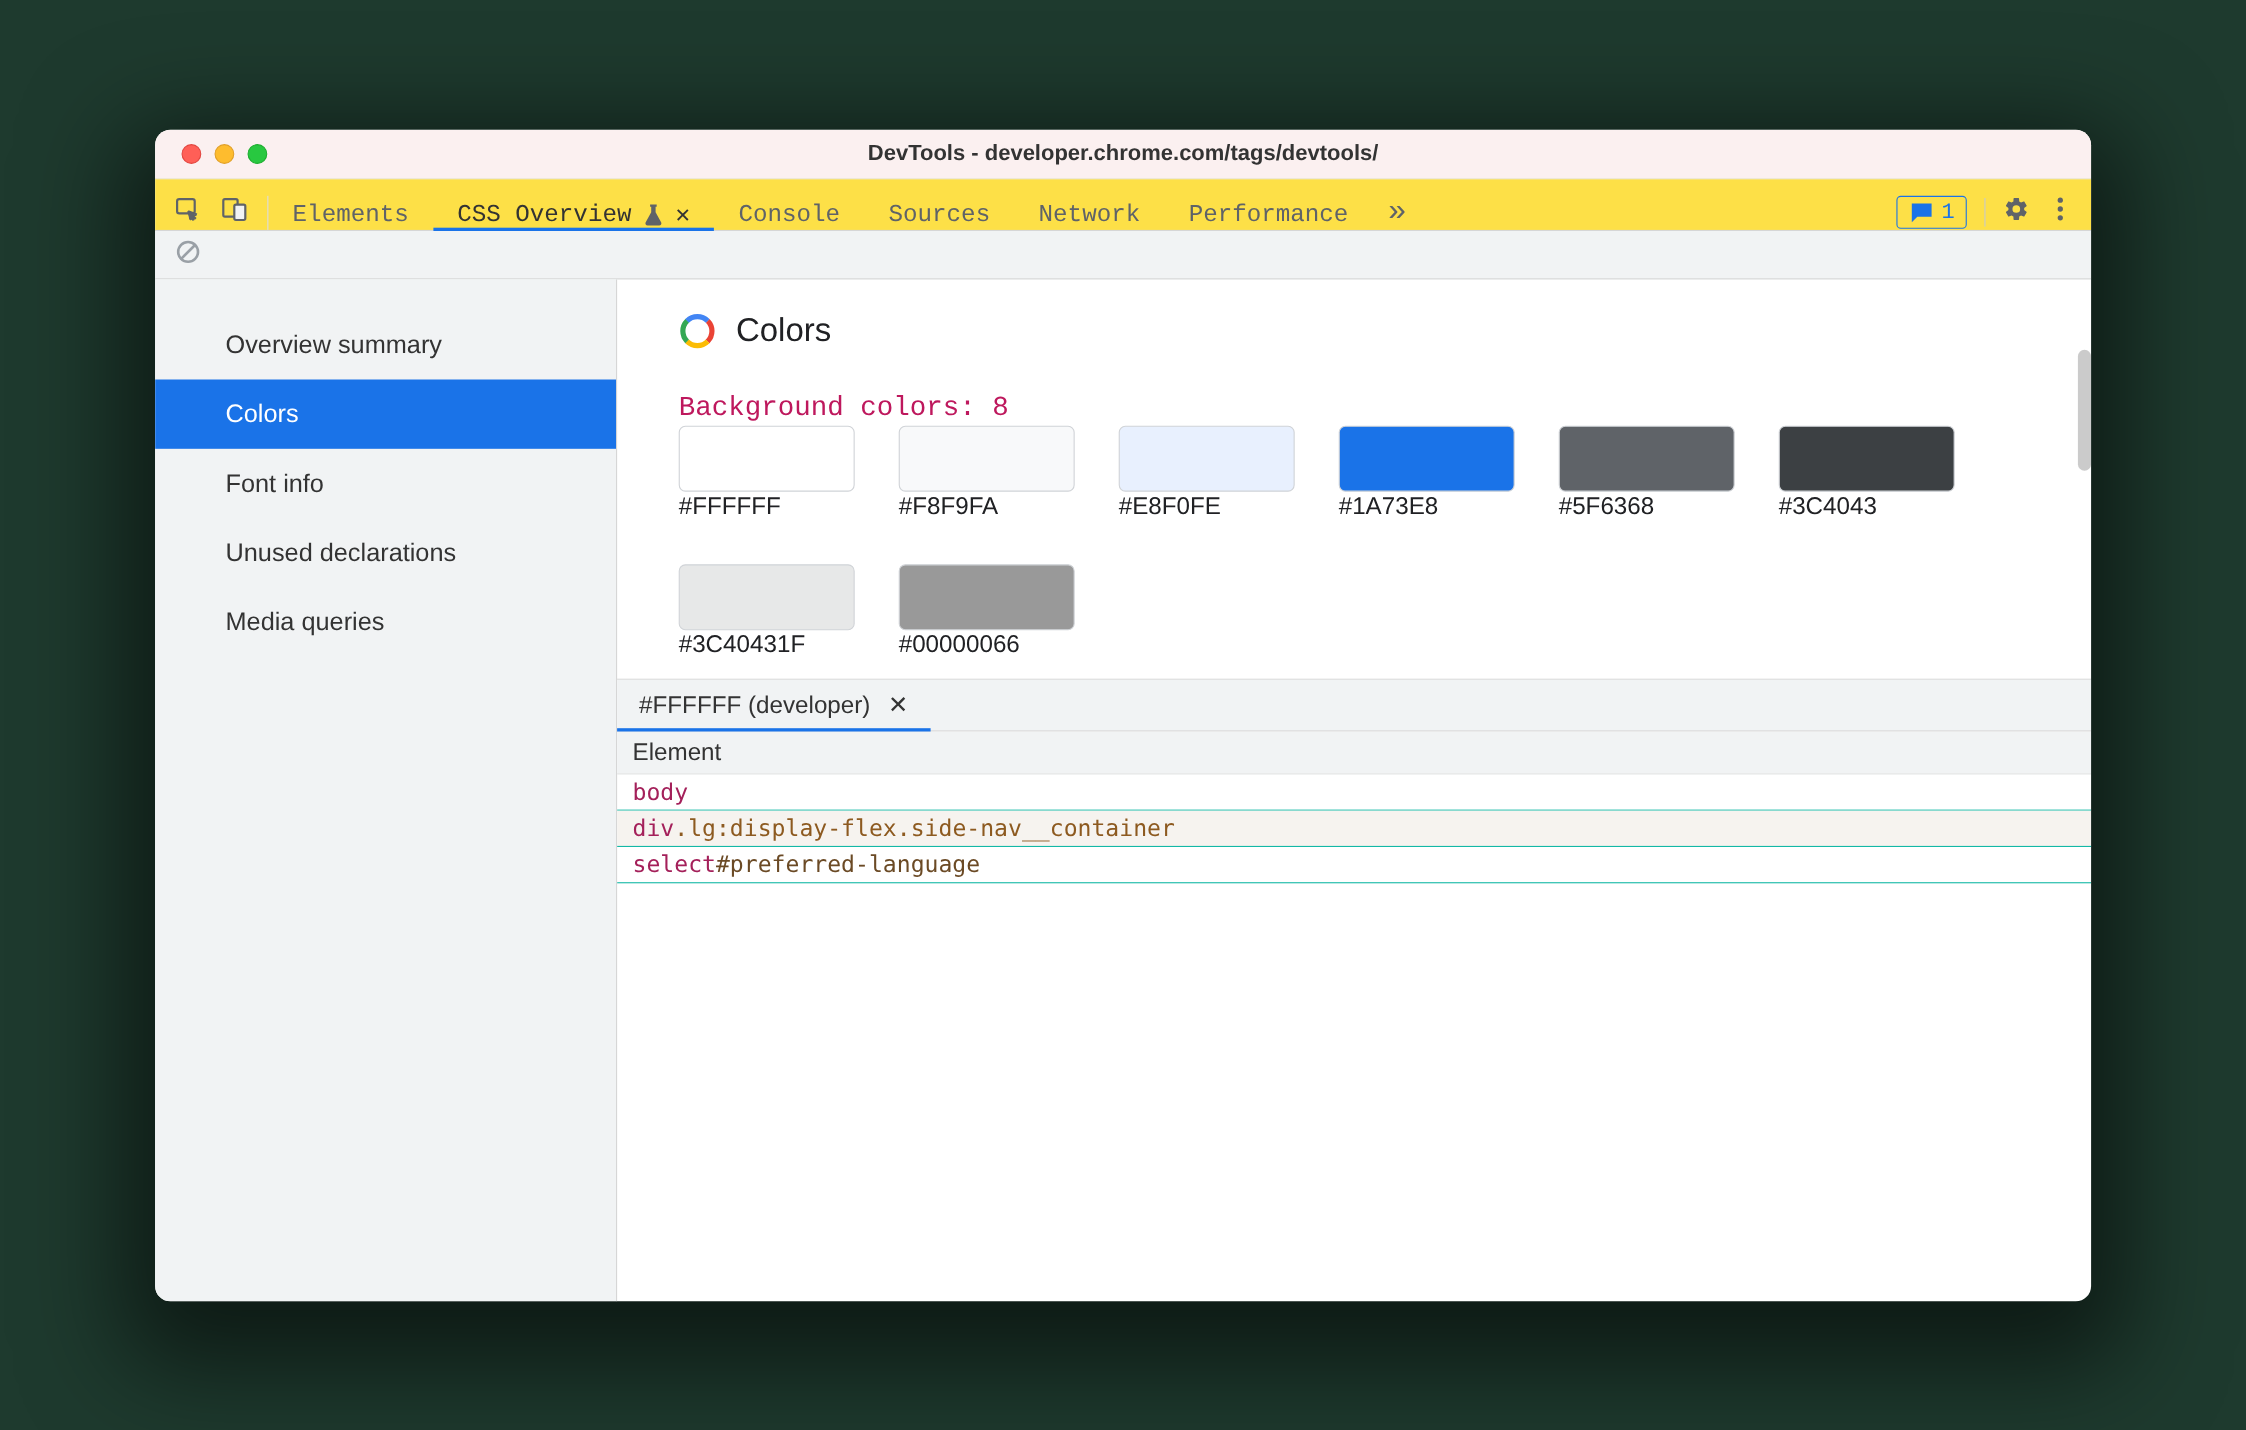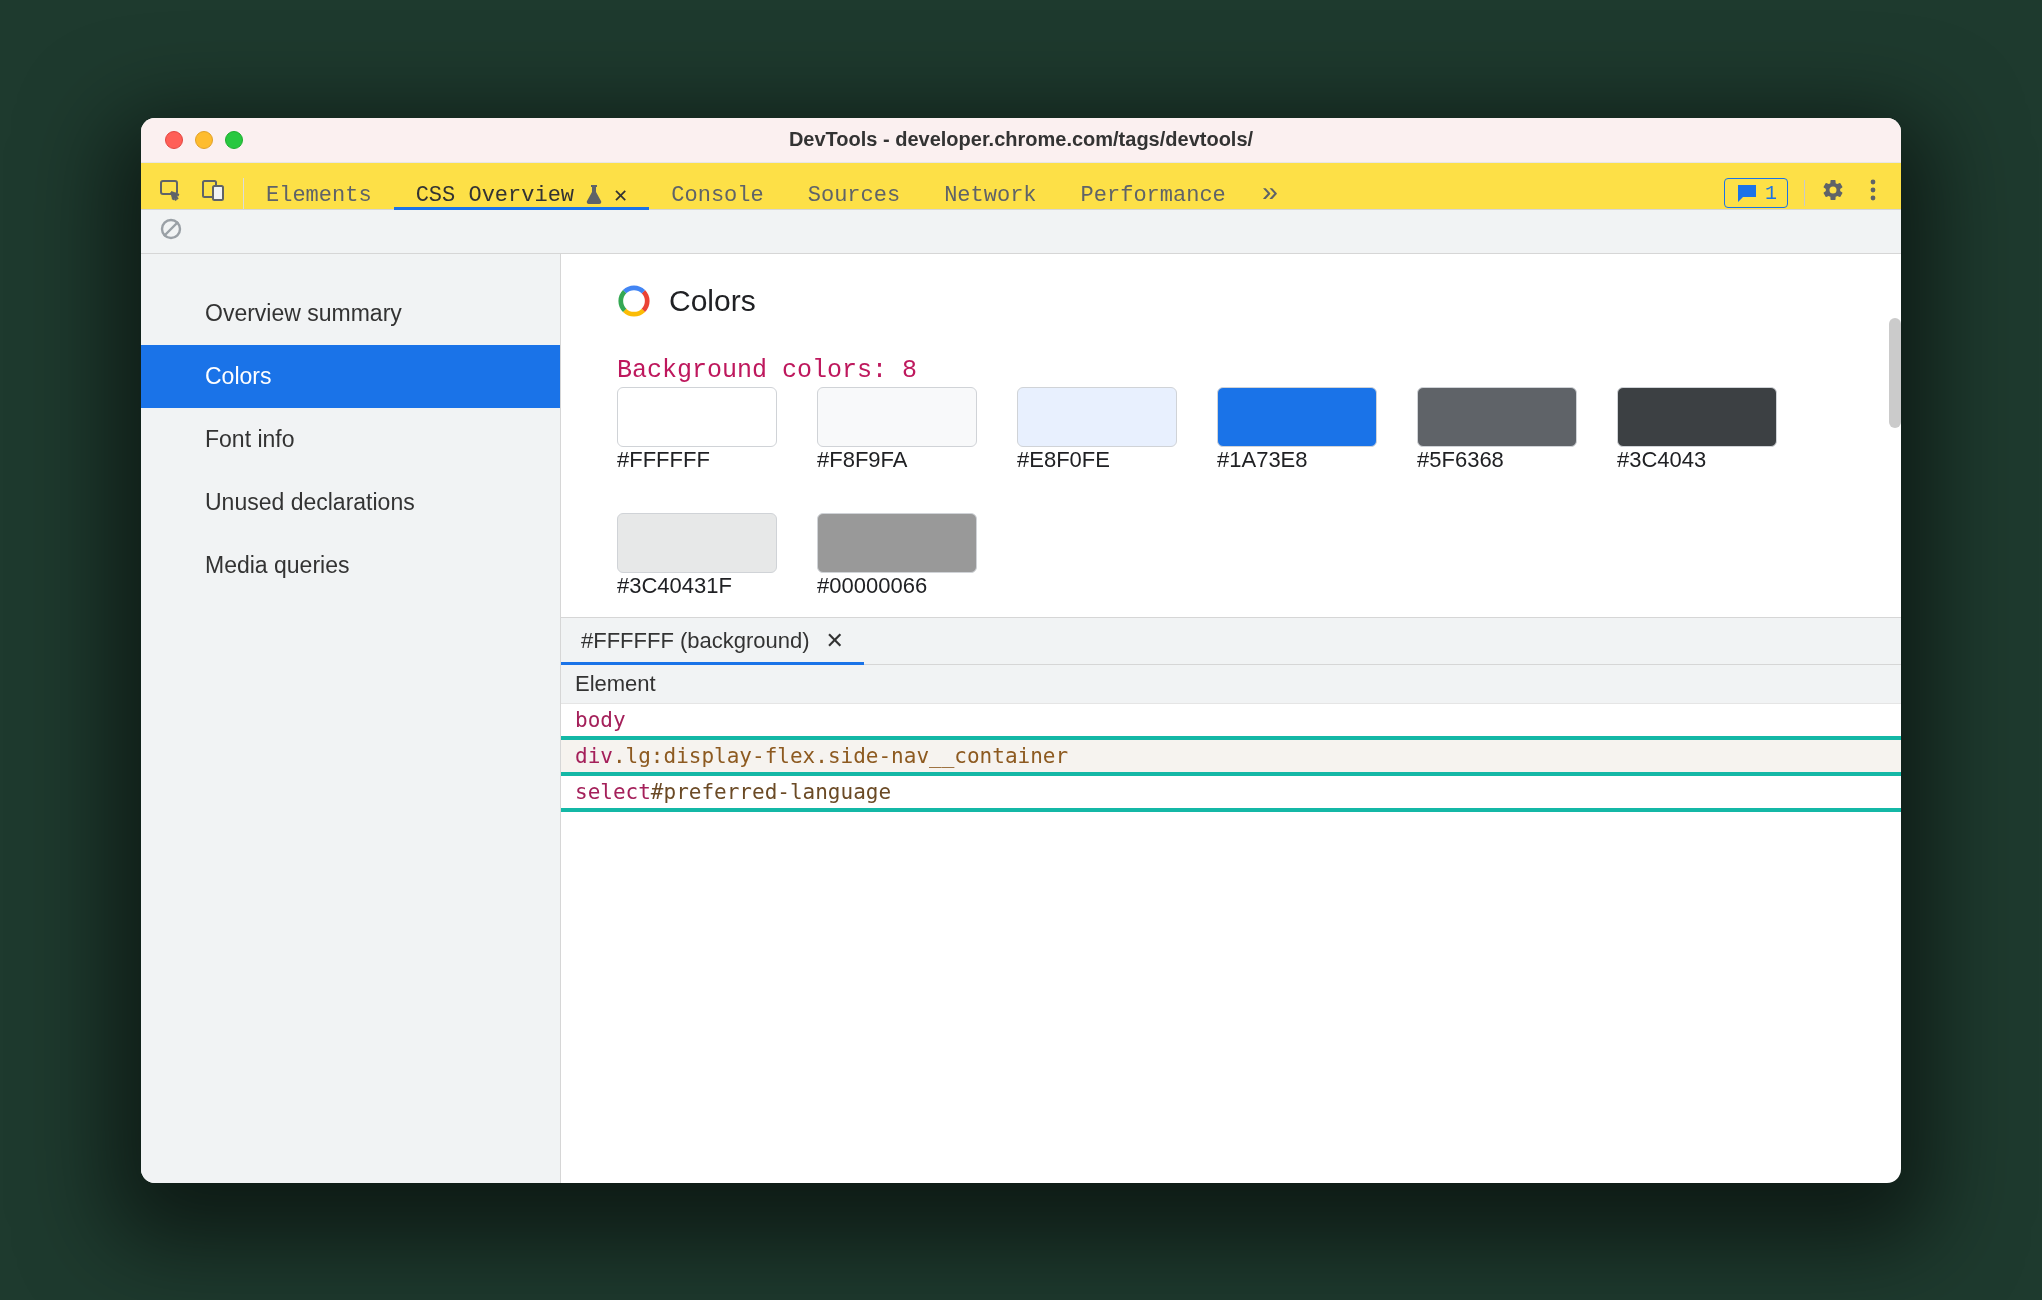--- a/index.html
+++ b/index.html
@@ -101,21 +101,21 @@
   .detail-tabs { display:flex; border-bottom:1px solid #d6d6d6; background:#f1f3f4; }
   .detail-tab {
     display:flex; align-items:center; gap:16px; padding:10px 20px; color:#333; font-size:22px;
     position:relative; cursor:pointer; background:#fff0;
   }
   .detail-tab.active::after {
     content:""; position:absolute; left:0; right:0; bottom:-1px; height:3px; background:#1a73e8;
   }
   .detail-table { flex:1; overflow:auto; }
   .hdr-row { background:#f1f3f4; font-size:22px; color:#333; padding:6px 14px; border-bottom:1px solid #e5e5e5; }
-  .row { font-family: Menlo, Consolas, monospace; font-size:21px; padding:4px 14px; border-bottom:4px solid #14b8a6; white-space:pre; }
+  .row { font-family: Menlo, Consolas, monospace; font-size:21px; padding:4px 14px; border-bottom:1px solid #14b8a6; white-space:pre; }
   .row.even { background:#f6f3ef; }
   .tag { color:#a4205a; }
   .cls { color:#8d5a20; }
   .idcolor { color:#6b4a25; }
 </style>
 </head>
 <body>
 
 <div class="window">
 
@@ -256,21 +256,21 @@
             <div class="swatch">
               <div class="chip" style="background: rgba(0, 0, 0, 0.4);"></div>
               <div class="lbl">#00000066</div>
             </div>
           </div>
       </div>
 
       <div class="details">
         <div class="detail-tabs">
           <div class="detail-tab active">
-            <span>#FFFFFF (background)</span>
+            <span>#FFFFFF (developer)</span>
             <span class="close-x">✕</span>
           </div>
         </div>
         <div class="detail-table">
           <div class="hdr-row">Element</div>
           <div id="detail-rows">
               <div class="row"><span class="tag">body</span></div>
               <div class="row even"><span class="tag">div</span><span class="cls">.lg:display-flex</span><span class="cls">.side-nav__container</span></div>
               <div class="row"><span class="tag">select</span><span class="idcolor">#preferred-language</span></div>
             </div>

